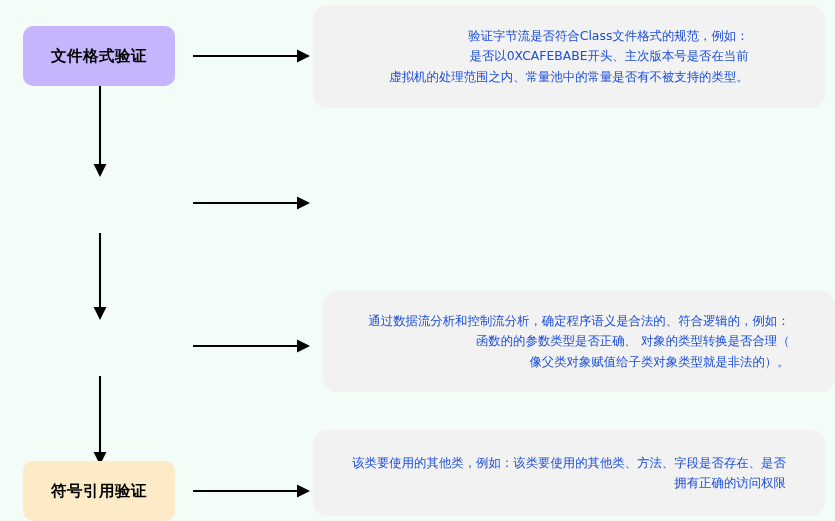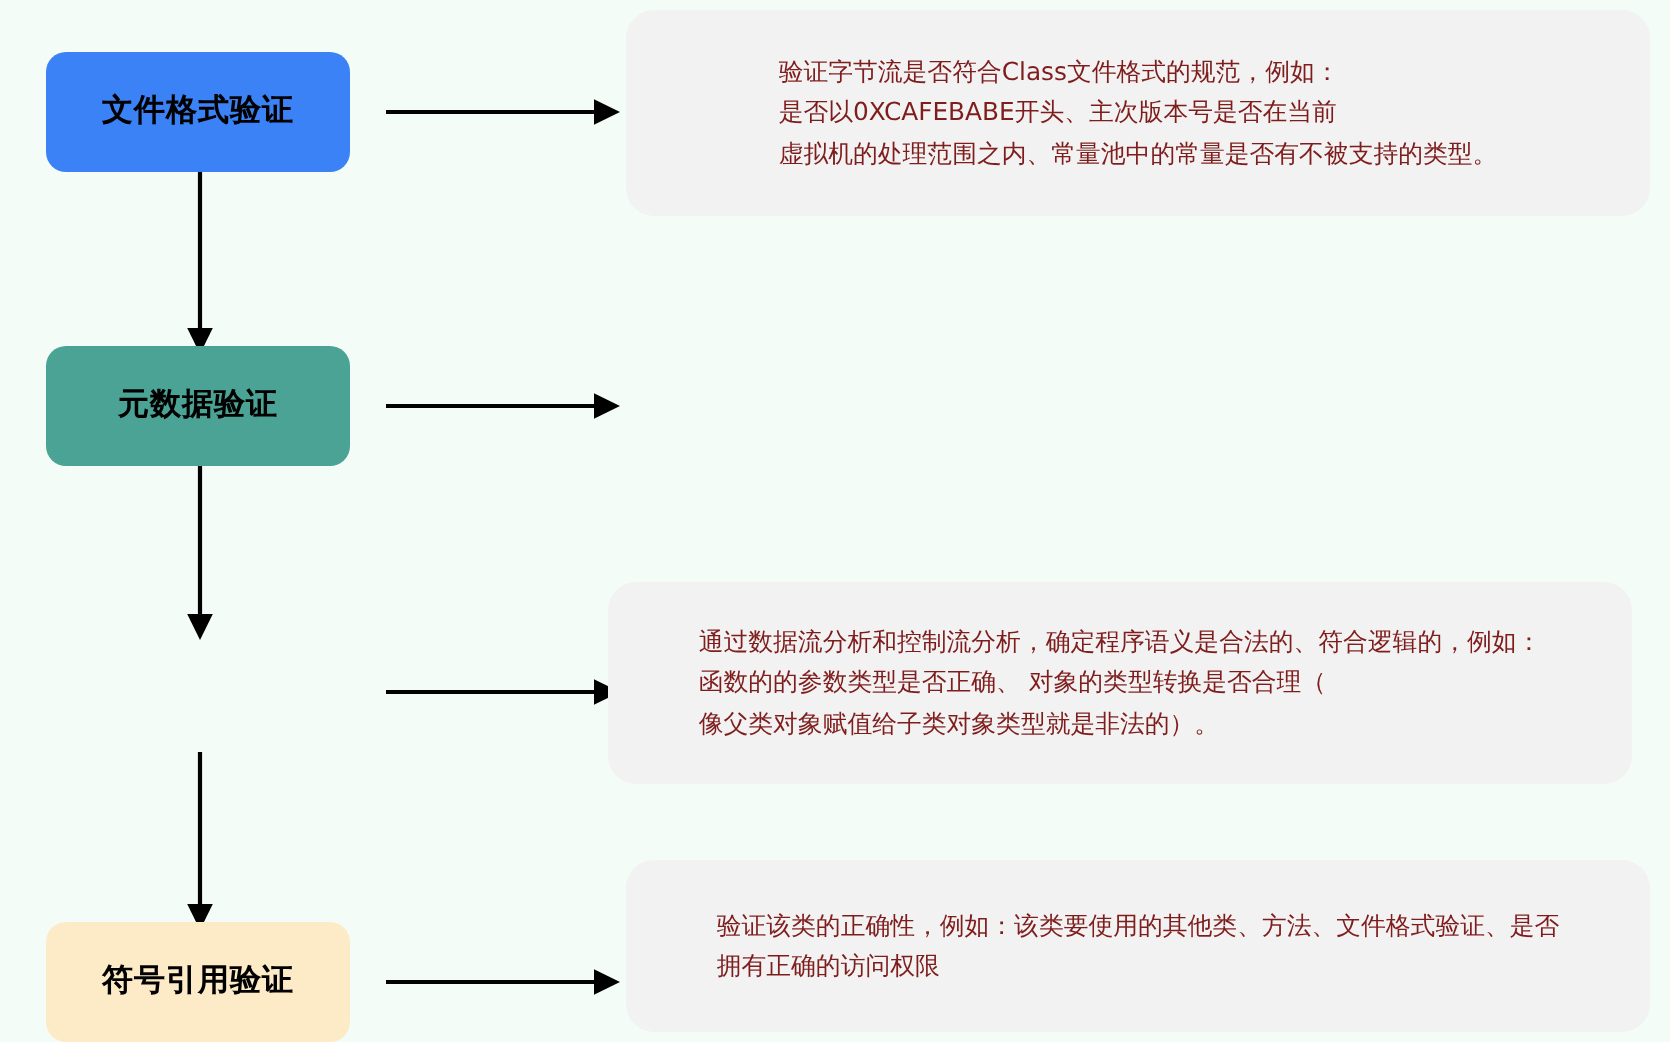--- a/index.html
+++ b/index.html
@@ -44,22 +44,22 @@
     border-radius: 14px;
     box-sizing: border-box;
     display: flex;
     align-items: center;
     justify-content: center;
     padding: 6px 14px;
   }
   .desc-text {
     font-size: 12.4px;
     line-height: 1.62;
-    color: #7f1d1d;
-    text-align: left;
+    color: #1d4ed8;
+    text-align: right;
     white-space: pre-line;
     font-family: "DejaVu Sans", "Liberation Sans", sans-serif;
   }
 
   
   .arrow-svg {
     position: absolute;
     overflow: visible;
   }
   .arrow-line {
@@ -69,79 +69,76 @@
   }
   .arrow-head {
     fill: #000000;
   }
 </style>
 </head>
 <body>
 
 <div id="diagram">
 
-  <div class="stage-box" style="left:23px; top:26px; width:152px; height:60px; background:#3b82f6;">
+  <div class="stage-box" style="left:23px; top:26px; width:152px; height:60px; background:#c4b5fd;">
     <span class="stage-label">文件格式验证</span>
   </div>
 
   <svg class="arrow-svg" style="left:193px; top:46px;" width="118" height="20" viewBox="0 0 118 20">
     <line class="arrow-line" x1="0" y1="10" x2="104" y2="10"></line>
     <polygon class="arrow-head" points="104,3.6 117,10 104,16.4"></polygon>
   </svg>
 
   <div class="desc-panel" style="left:313px; top:5px; width:512px; height:103px;">
     <div class="desc-text">验证字节流是否符合Class文件格式的规范，例如：
 是否以0XCAFEBABE开头、主次版本号是否在当前
 虚拟机的处理范围之内、常量池中的常量是否有不被支持的类型。</div>
   </div>
 
   <svg class="arrow-svg" style="left:90px; top:86px;" width="20" height="92" viewBox="0 0 20 92">
     <line class="arrow-line" x1="10" y1="0" x2="10" y2="78"></line>
     <polygon class="arrow-head" points="3.6,78 16.4,78 10,91"></polygon>
   </svg>
 
-  <div class="stage-box" style="left:23px; top:173px; width:152px; height:60px; background:#4aa394;">
-    <span class="stage-label">元数据验证</span>
-  </div>
 
   <svg class="arrow-svg" style="left:193px; top:193px;" width="118" height="20" viewBox="0 0 118 20">
     <line class="arrow-line" x1="0" y1="10" x2="104" y2="10"></line>
     <polygon class="arrow-head" points="104,3.6 117,10 104,16.4"></polygon>
   </svg>
 
 
   <svg class="arrow-svg" style="left:90px; top:233px;" width="20" height="88" viewBox="0 0 20 88">
     <line class="arrow-line" x1="10" y1="0" x2="10" y2="74"></line>
     <polygon class="arrow-head" points="3.6,74 16.4,74 10,87"></polygon>
   </svg>
 
 
   <svg class="arrow-svg" style="left:193px; top:336px;" width="118" height="20" viewBox="0 0 118 20">
     <line class="arrow-line" x1="0" y1="10" x2="104" y2="10"></line>
     <polygon class="arrow-head" points="104,3.6 117,10 104,16.4"></polygon>
   </svg>
 
-  <div class="desc-panel" style="left:304px; top:291px; width:512px; height:101px;">
+  <div class="desc-panel" style="left:323px; top:291px; width:512px; height:101px;">
     <div class="desc-text">通过数据流分析和控制流分析，确定程序语义是合法的、符合逻辑的，例如：
 函数的的参数类型是否正确、 对象的类型转换是否合理（
 像父类对象赋值给子类对象类型就是非法的）。</div>
   </div>
 
   <svg class="arrow-svg" style="left:90px; top:376px;" width="20" height="90" viewBox="0 0 20 90">
     <line class="arrow-line" x1="10" y1="0" x2="10" y2="76"></line>
     <polygon class="arrow-head" points="3.6,76 16.4,76 10,89"></polygon>
   </svg>
 
   <div class="stage-box" style="left:23px; top:461px; width:152px; height:60px; background:#fdebc8;">
     <span class="stage-label">符号引用验证</span>
   </div>
 
   <svg class="arrow-svg" style="left:193px; top:481px;" width="118" height="20" viewBox="0 0 118 20">
     <line class="arrow-line" x1="0" y1="10" x2="104" y2="10"></line>
     <polygon class="arrow-head" points="104,3.6 117,10 104,16.4"></polygon>
   </svg>
 
   <div class="desc-panel" style="left:313px; top:430px; width:512px; height:86px;">
-    <div class="desc-text">验证该类的正确性，例如：该类要使用的其他类、方法、文件格式验证、是否
+    <div class="desc-text">该类要使用的其他类，例如：该类要使用的其他类、方法、字段是否存在、是否
 拥有正确的访问权限</div>
   </div>
 
 </div>
 
 </body></html>

